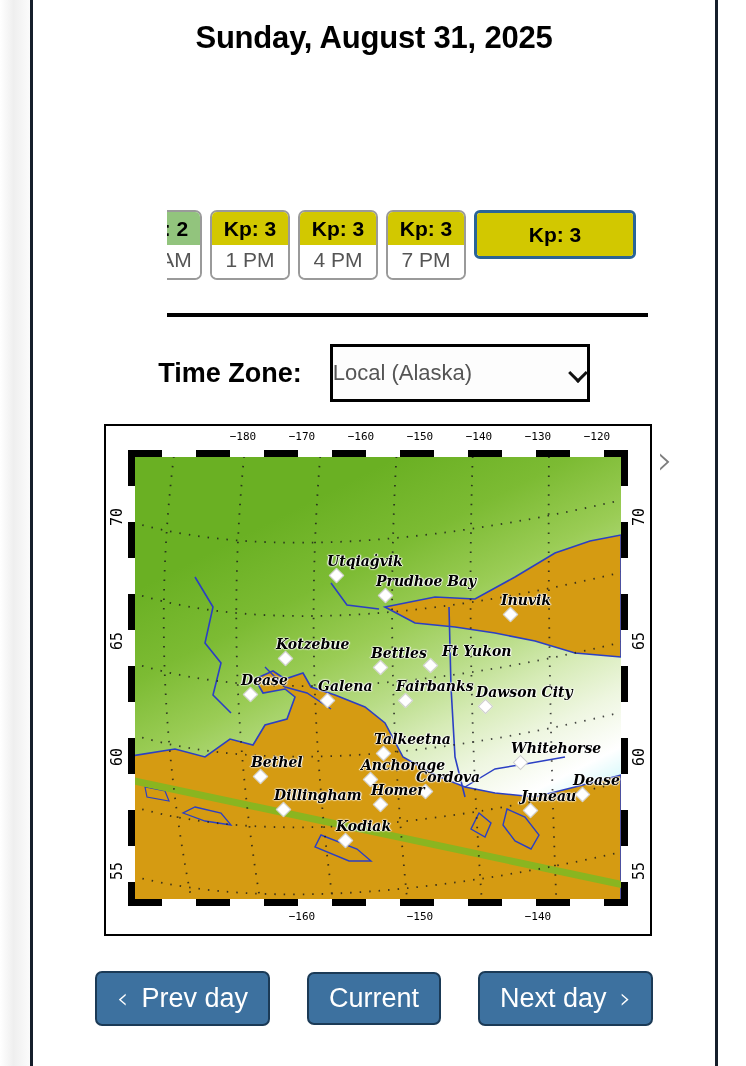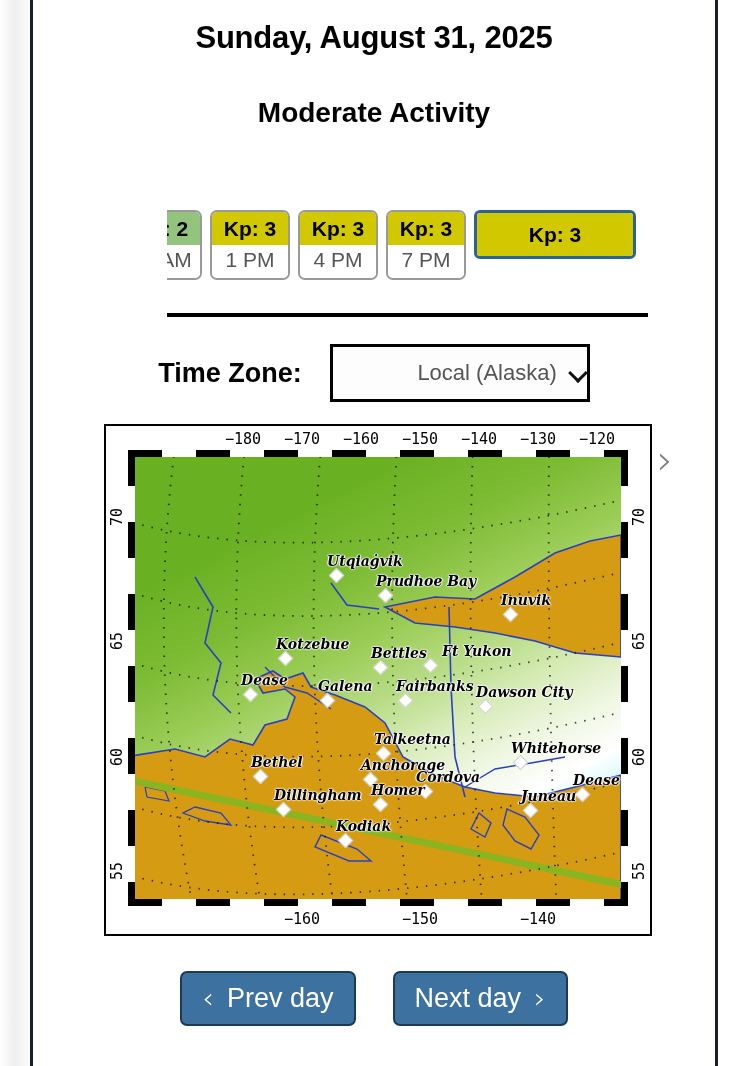--- a/index.html
+++ b/index.html
@@ -96,21 +96,21 @@
   
   .tz-row{
     position:absolute;left:0;top:340px;width:682px;height:66px;
     display:flex;align-items:center;justify-content:center;gap:28px;
   }
   .tz-label{font-size:27px;font-weight:bold;color:#000;}
   .tz-select{
     width:260px;height:58px;
     border:3px solid #000;
     background:#fdfdfd;
-    display:flex;align-items:center;justify-content:flex-end;gap:14px;
+    display:flex;align-items:center;justify-content:space-between;gap:6px;
     cursor:pointer;
     box-sizing:border-box;
   }
   .tz-value{font-size:22px;color:#555;}
   .chev{display:inline-block;width:16px;height:16px;position:relative;}
   .chev:before{
     content:"";position:absolute;left:0;top:1px;
     width:11px;height:11px;
     border-right:3px solid #111;border-bottom:3px solid #111;
     transform:rotate(45deg);
@@ -176,21 +176,21 @@
   }
   .city .nm{
     position:absolute;white-space:nowrap;
     font-family:"DejaVu Serif",serif;
     font-style:italic;font-weight:bold;font-size:14px;color:#000;
     text-shadow:0 0 2px #fff,0 0 2px #fff,1px 0 1px #fff,-1px 0 1px #fff;
   }
 
   .lon-lab{
     position:absolute;font-family:"DejaVu Sans Mono",monospace;
-    font-size:15px;color:#000;text-align:center;
+    font-size:11px;color:#000;text-align:center;
   }
   .lat-lab{
     position:absolute;font-family:"DejaVu Sans Mono",monospace;
     font-size:15px;color:#000;
     transform:rotate(-90deg);transform-origin:50% 50%;
   }
 
   
   .btn-row{
     position:absolute;left:0;top:966px;width:682px;height:64px;
@@ -211,21 +211,20 @@
 </style>
 </head>
 <body>
 
 <div class="edge-fade"></div>
 <div class="edge-fade-r"></div>
 
 <div id="page-shell">
 
   <h1 class="title">Sunday, August 31, 2025</h1>
-  <h2 class="subtitle">Moderate Activity</h2>
 
   <div class="carousel-wrap">
     <div class="arrow arrow-left">‹</div>
     <div class="arrow arrow-right">›</div>
     <div class="cards-clip">
       <div class="cards-row" id="cards-row">
           <div class="kp-card">
             <span class="kp-val" style="background: rgb(146, 196, 125);">Kp: 2</span>
             <span class="kp-time">10 AM</span>
           </div>
@@ -423,18 +422,21 @@
       </div>
     </div>
   </div>
 
   <div class="btn-row">
     <div class="nav-btn">
       <span class="gl">‹</span>
       <span>Prev day</span>
     </div>
     <div class="nav-btn">
+      <span>Current</span>
+    </div>
+    <div class="nav-btn">
       <span>Next day</span>
       <span class="gl">›</span>
     </div>
   </div>
 
 </div>
 
 </body></html>

